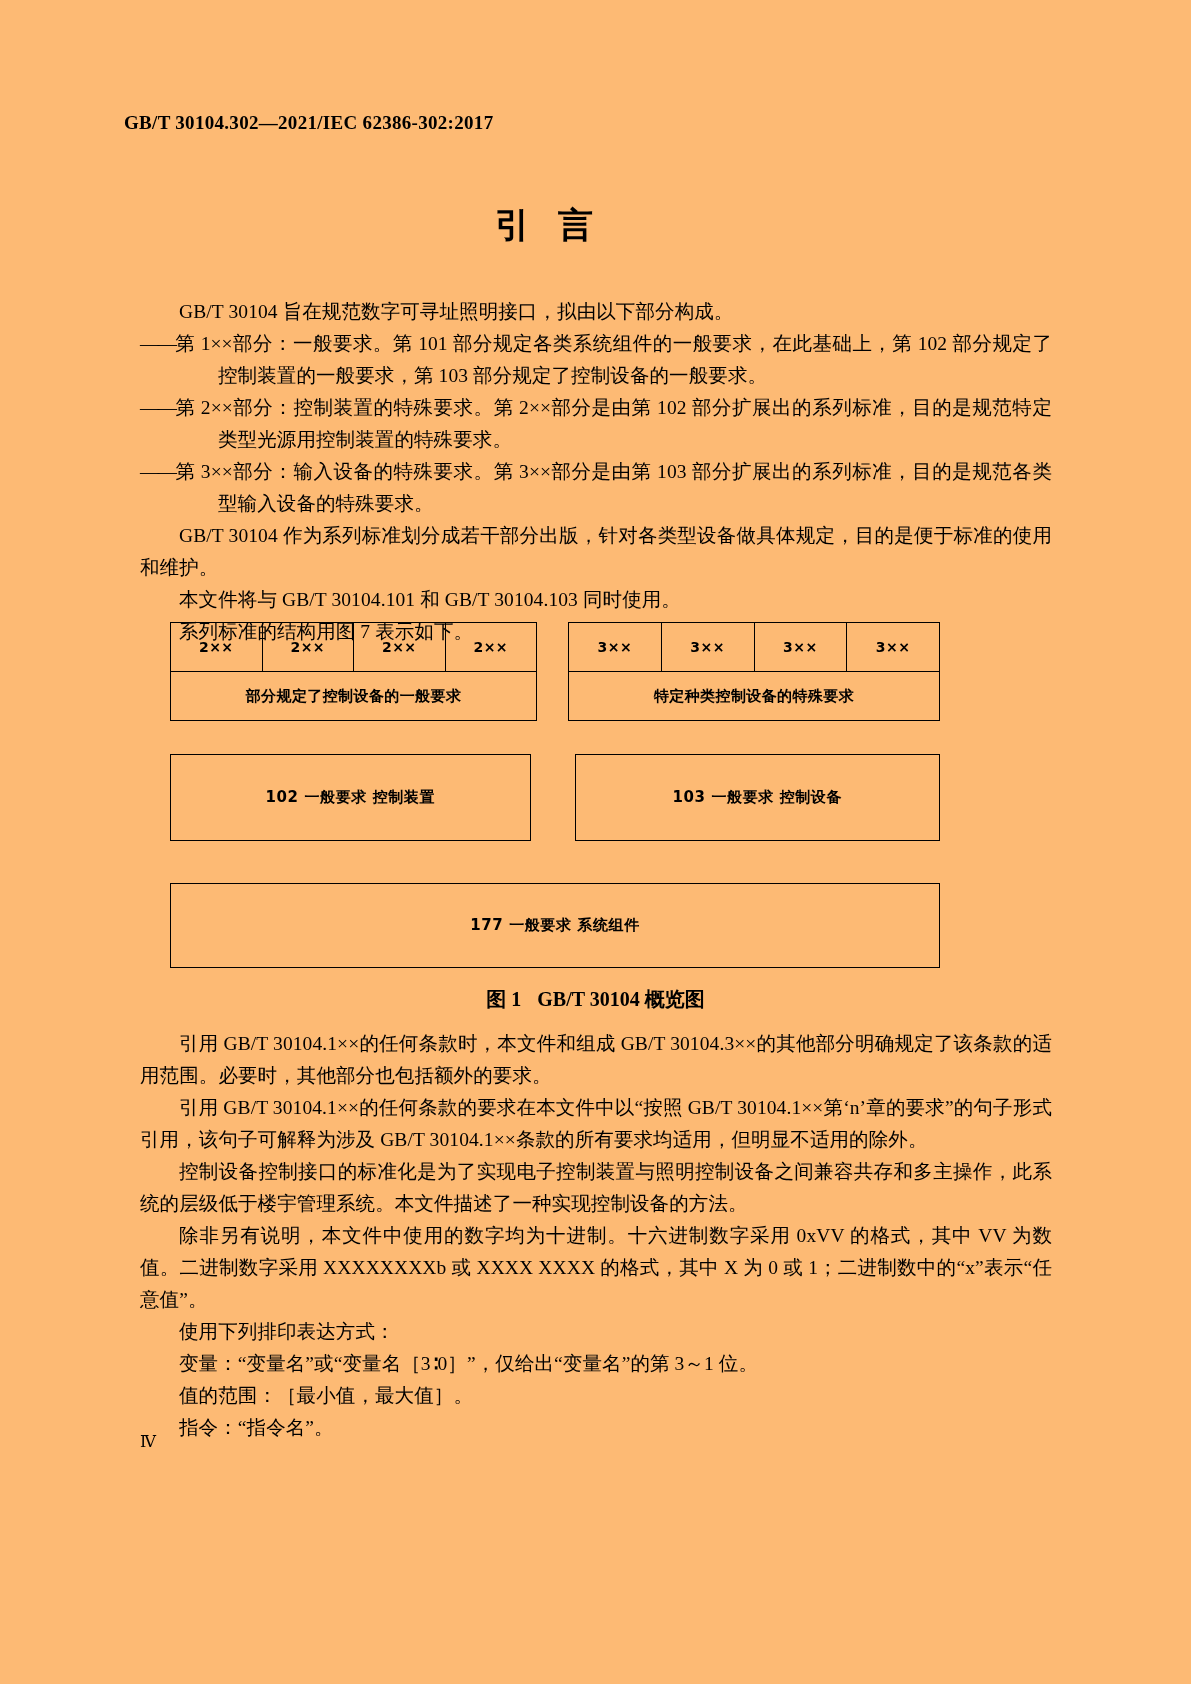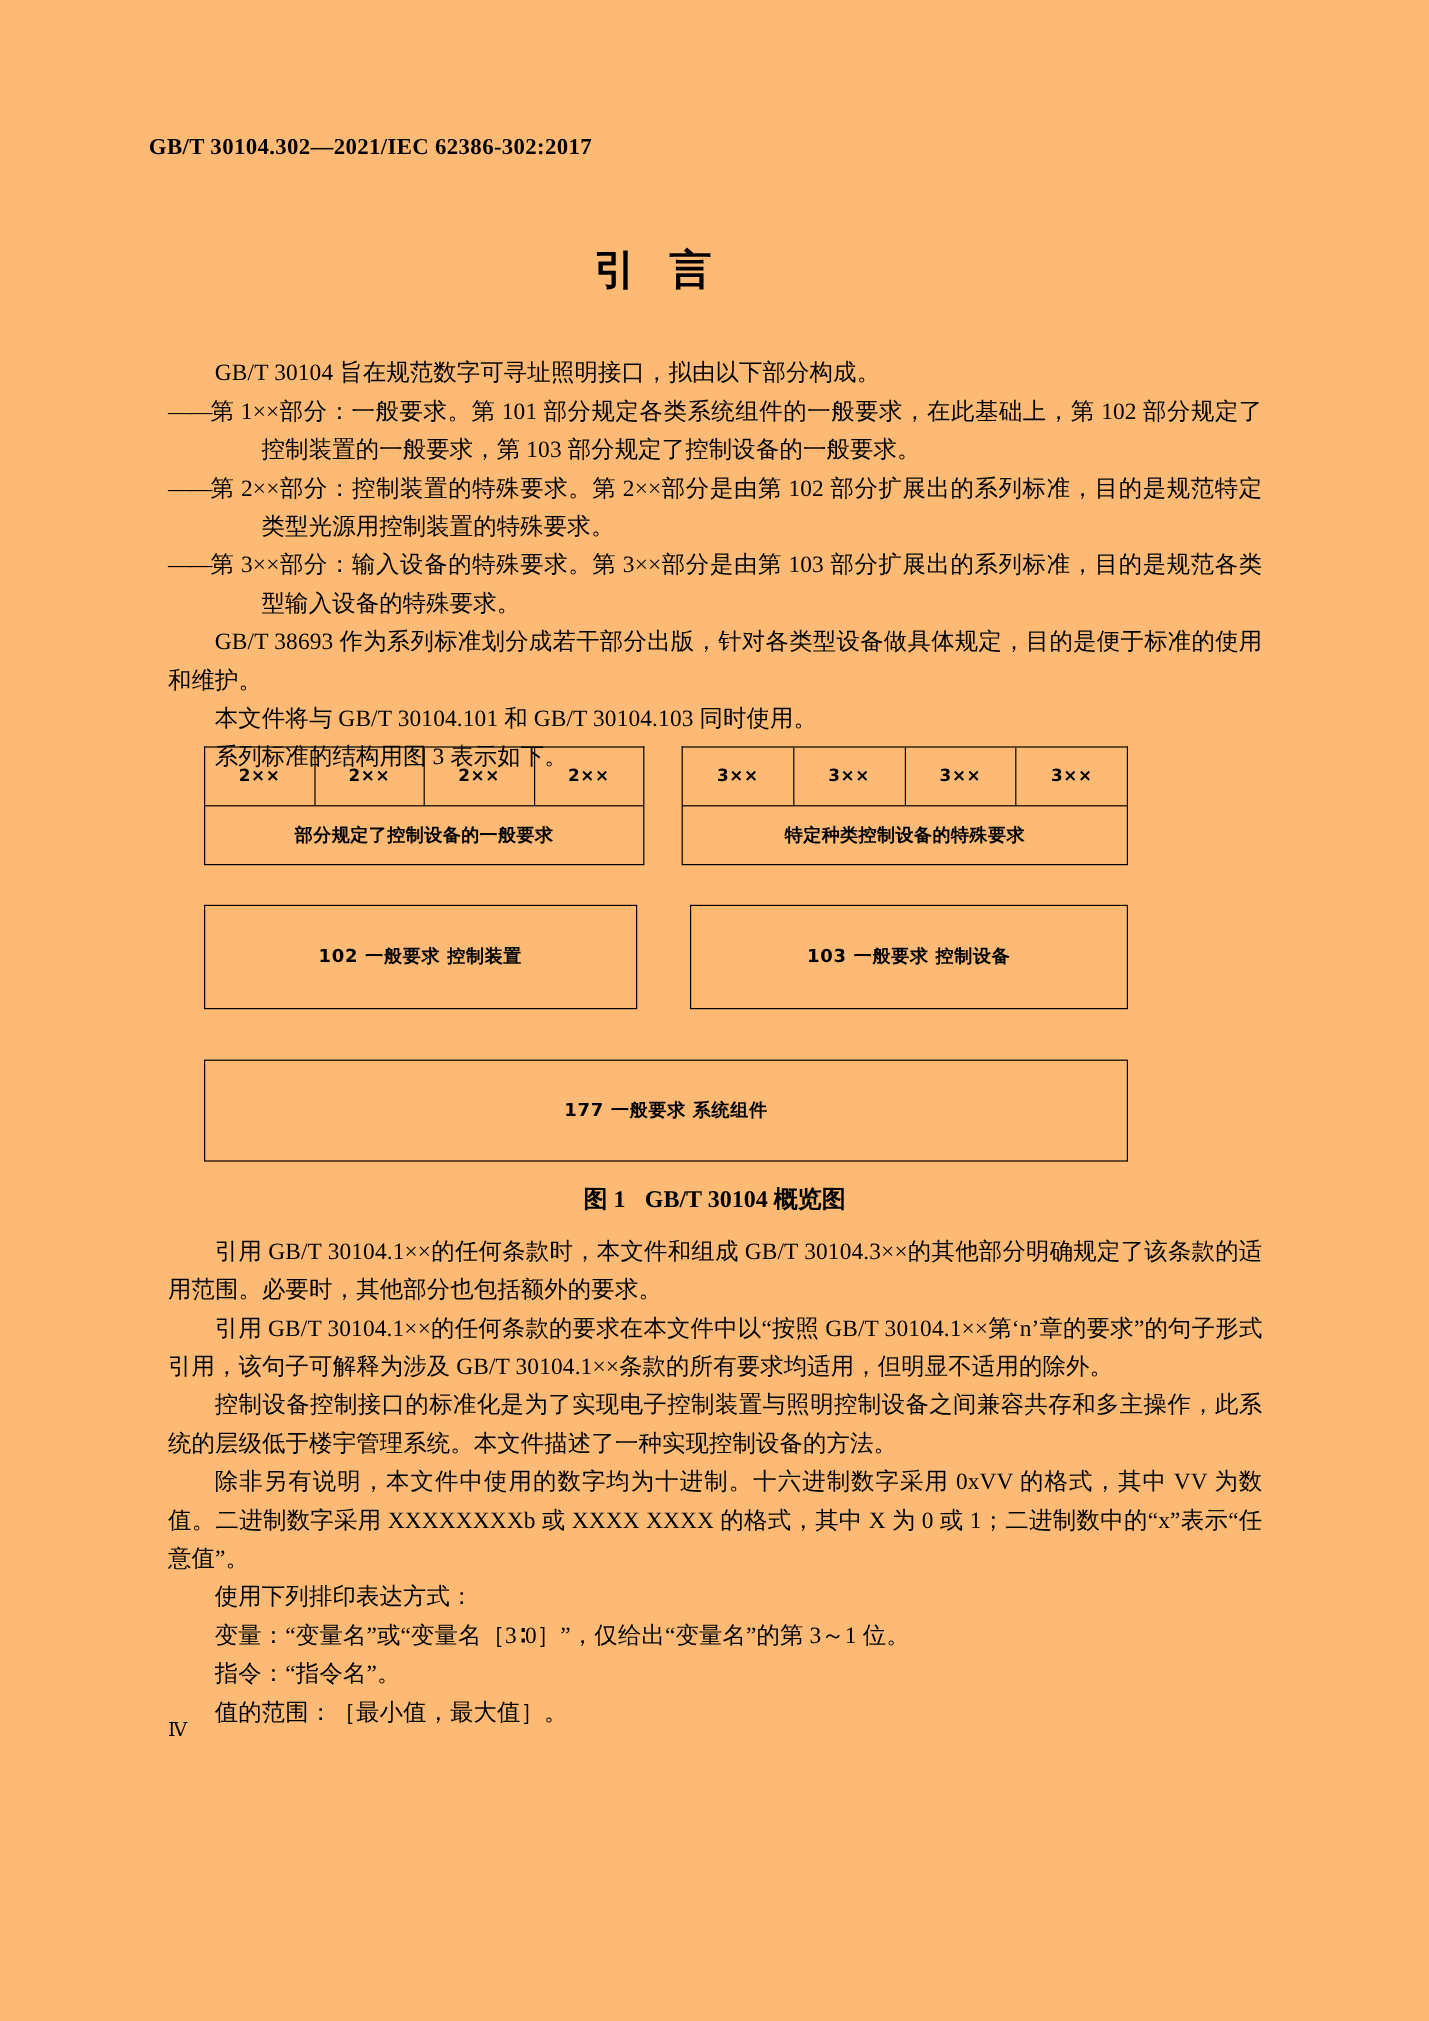--- a/index.html
+++ b/index.html
@@ -198,23 +198,23 @@
 
   <div class="content">
     <p class="para indent">GB/T 30104 旨在规范数字可寻址照明接口，拟由以下部分构成。</p>
 
     <p class="para dash"><span class="marker">——</span><span>第 1××部分：一般要求。第 101 部分规定各类系统组件的一般要求，在此基础上，第 102 部分规定了控制装置的一般要求，第 103 部分规定了控制设备的一般要求。</span></p>
 
     <p class="para dash"><span class="marker">——</span><span>第 2××部分：控制装置的特殊要求。第 2××部分是由第 102 部分扩展出的系列标准，目的是规范特定类型光源用控制装置的特殊要求。</span></p>
 
     <p class="para dash"><span class="marker">——</span><span>第 3××部分：输入设备的特殊要求。第 3××部分是由第 103 部分扩展出的系列标准，目的是规范各类型输入设备的特殊要求。</span></p>
 
-    <p class="para indent">GB/T 38693 作为系列标准划分成若干部分出版，针对各类型设备做具体规定，目的是便于标准的使用和维护。</p>
+    <p class="para indent">GB/T 30104 作为系列标准划分成若干部分出版，针对各类型设备做具体规定，目的是便于标准的使用和维护。</p>
     <p class="para indent">本文件将与 GB/T 30104.101 和 GB/T 30104.103 同时使用。</p>
-    <p class="para indent">系列标准的结构用图 3 表示如下。</p>
+    <p class="para indent">系列标准的结构用图 7 表示如下。</p>
   </div>
 
   <div class="figure">
     <div class="fig-row">
 
       <div class="fig-col">
         <div class="cells">
           <div class="cell">2××</div>
           <div class="cell">2××</div>
           <div class="cell">2××</div>
@@ -245,19 +245,19 @@
 
   <div class="fig-caption"><span class="num">图 1</span><span class="gap"></span><span>GB/T 30104 概览图</span></div>
 
   <div class="content-lower">
     <p class="para indent">引用 GB/T 30104.1××的任何条款时，本文件和组成 GB/T 30104.3××的其他部分明确规定了该条款的适用范围。必要时，其他部分也包括额外的要求。</p>
     <p class="para indent">引用 GB/T 30104.1××的任何条款的要求在本文件中以“按照 GB/T 30104.1××第‘n’章的要求”的句子形式引用，该句子可解释为涉及 GB/T 30104.1××条款的所有要求均适用，但明显不适用的除外。</p>
     <p class="para indent">控制设备控制接口的标准化是为了实现电子控制装置与照明控制设备之间兼容共存和多主操作，此系统的层级低于楼宇管理系统。本文件描述了一种实现控制设备的方法。</p>
     <p class="para indent">除非另有说明，本文件中使用的数字均为十进制。十六进制数字采用 0xVV 的格式，其中 VV 为数值。二进制数字采用 XXXXXXXXb 或 XXXX XXXX 的格式，其中 X 为 0 或 1；二进制数中的“x”表示“任意值”。</p>
     <p class="para indent">使用下列排印表达方式：</p>
     <p class="para indent">变量：“变量名”或“变量名［3∶0］”，仅给出“变量名”的第 3～1 位。</p>
+    <p class="para indent">值的范围：［最小值，最大值］。</p>
     <p class="para indent">指令：“指令名”。</p>
-    <p class="para indent">值的范围：［最小值，最大值］。</p>
   </div>
 
   <div class="folio">Ⅳ</div>
 
 </div>
 
 </body></html>

